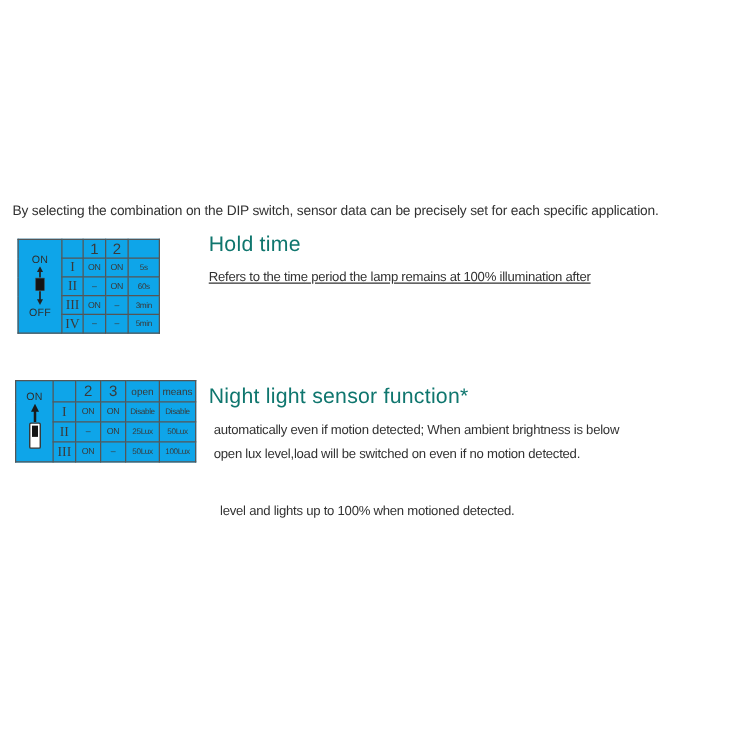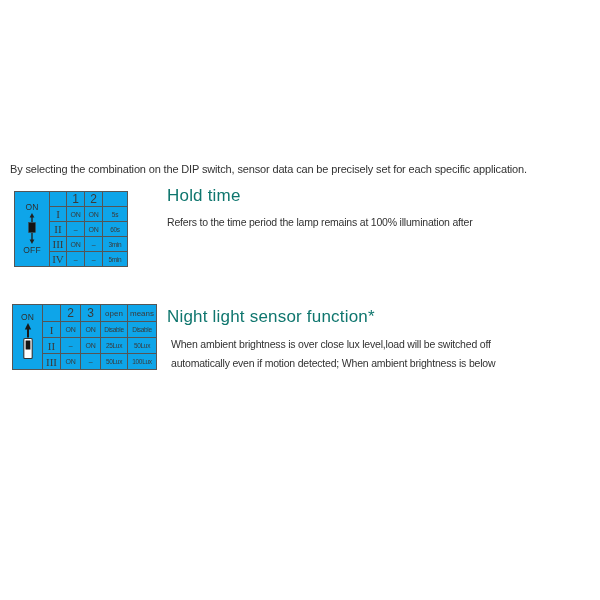--- a/index.html
+++ b/index.html
@@ -35,21 +35,21 @@
   .night-title { left: 167px; top: 307px; }
 
   
   .body-text {
     position: absolute;
     font-size: 10.5px;
     letter-spacing: -0.2px;
     line-height: 18.5px;
     color: #323232;
   }
-  .hold-body { left: 167px; top: 213px; }
+  .hold-body { left: 167px; top: 213px; text-decoration: underline; }
   .night-p1 { left: 171px; top: 335px; }
   .night-p2 { left: 176px; top: 400px; }
 
   
   table.dip {
     position: absolute;
     border-collapse: collapse;
     background: #0ea5e9;
   }
   table.dip td {
@@ -201,19 +201,20 @@
       <td class="num-col on-cell">ON</td>
       <td class="num-col on-cell">–</td>
       <td class="oc-col val-cell">50Lux</td>
       <td class="oc-col2 val-cell">100Lux</td>
     </tr>
   </tbody>
     </table>
 
   <div class="section-title night-title">Night light sensor function*</div>
   <div class="body-text night-p1">
-    <div>When ambient brightness is over close lux level,load will be switched off</div>
     <div>automatically even if motion detected; When ambient brightness is below</div>
+    <div>open lux level,load will be switched on even if no motion detected.</div>
   </div>
   <div class="body-text night-p2">
+    <div>level and lights up to 100% when motioned detected.</div>
   </div>
 
 </div>
 
 </body></html>

